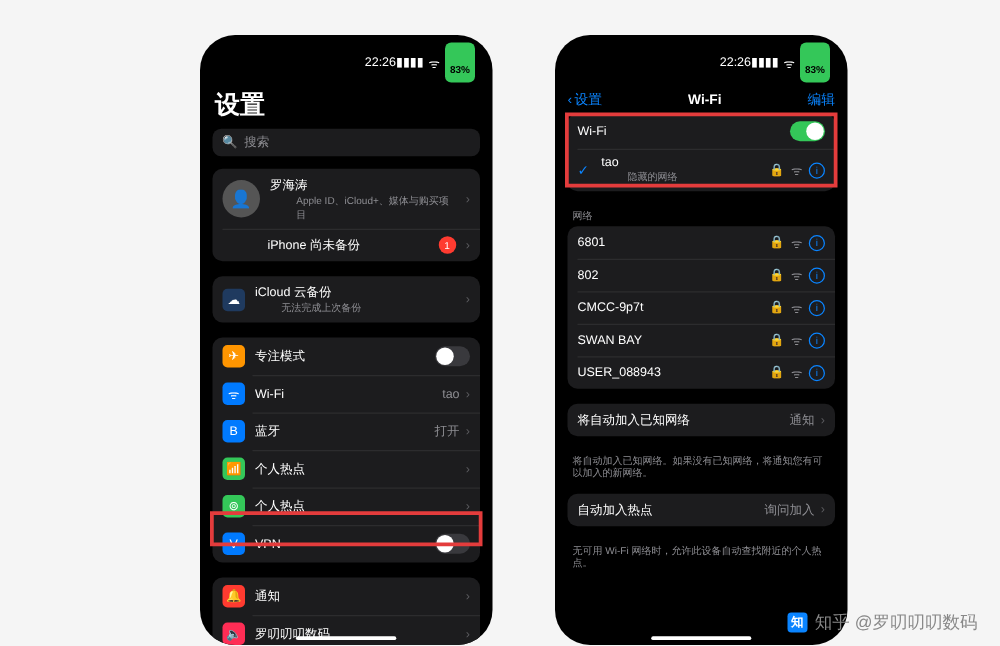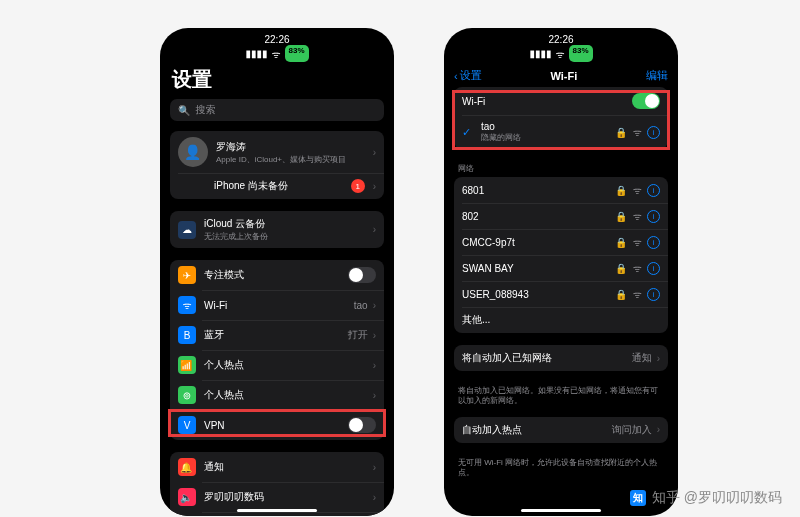--- a/index.html
+++ b/index.html
@@ -1,36 +1,36 @@
 <!DOCTYPE html>
 <html><head>
 <meta charset="utf-8">
 <style>
   * { margin: 0; padding: 0; box-sizing: border-box; font-family: -apple-system, "Helvetica Neue", sans-serif; }
   body { background: #f5f5f5; width: 800px; height: 517px; position: relative; overflow: hidden; }
   .phones { display: flex; gap: 50px; padding: 28px 0 0 160px; }
   .phone { width: 234px; height: 488px; background: #000; border-radius: 28px; color: #fff; overflow: hidden; display: flex; flex-direction: column; font-size: 10px; position: relative; }
-  .statusbar { display: flex; justify-content: flex-end; align-items: center; padding: 6px 14px 2px; font-size: 10px; flex-direction: column; }
+  .statusbar { display: flex; justify-content: flex-end; align-items: center; padding: 6px 14px 2px; font-size: 10px; }
   .sb-right { display: flex; align-items: center; gap: 4px; }
-  .batt { background: #34c759; color: #000; font-weight: 600; border-radius: 5px; padding: 0 4px; font-size: 8px; line-height: 11px; height: 17px; }
+  .batt { background: #34c759; color: #000; font-weight: 600; border-radius: 5px; padding: 16px 4px; font-size: 8px; line-height: 11px; height: 17px; }
   .navbar { display: flex; justify-content: space-between; align-items: center; padding: 4px 10px; font-size: 11px; }
   .back { color: #0a84ff; display: flex; align-items: center; gap: 2px; }
   .nav-title { font-weight: 600; }
   .edit { color: #0a84ff; }
   .scroll { flex: 1; overflow: hidden; padding: 0 10px; }
   .big-title { font-size: 20px; font-weight: 700; padding: 2px 2px 6px; }
   .search { background: #1c1c1e; border-radius: 7px; padding: 4px 8px; color: #8e8e93; font-size: 10px; display: flex; align-items: center; gap: 5px; margin-bottom: 10px; }
   .group { background: #1c1c1e; border-radius: 8px; margin-bottom: 12px; overflow: hidden; }
   .row { display: flex; align-items: center; padding: 6px 8px; gap: 8px; position: relative; min-height: 26px; }
   .row + .row::before { content: ""; position: absolute; top: 0; left: 32px; right: 0; height: 1px; background: #2c2c2e; }
   .row.noicon + .row.noicon::before { left: 8px; }
   .sep0 + .row::before { left: 8px; }
   .icon { width: 18px; height: 18px; border-radius: 4px; display: flex; align-items: center; justify-content: center; font-size: 10px; flex-shrink: 0; }
   .label { flex: 1; font-size: 10px; }
-  .sub { font-size: 8px; color: #8e8e93; }
+  .sub { font-size: 8px; color: #8e8e93; margin-left: 21px; }
   .trail { display: flex; align-items: center; gap: 5px; color: #8e8e93; font-size: 10px; }
   .chev { color: #5a5a5e; font-size: 10px; }
   .badge { background: #ff3b30; color: #fff; border-radius: 50%; width: 14px; height: 14px; font-size: 8px; display: flex; align-items: center; justify-content: center; }
   .toggle { width: 28px; height: 16px; border-radius: 8px; position: relative; }
   .toggle .knob { width: 14px; height: 14px; background: #fff; border-radius: 50%; position: absolute; top: 1px; }
   .toggle.on { background: #34c759; } .toggle.on .knob { right: 1px; }
   .toggle.off { background: #39393d; } .toggle.off .knob { left: 1px; }
   .avatar { width: 30px; height: 30px; border-radius: 50%; background: #555; display: flex; align-items: center; justify-content: center; font-size: 14px; }
   .info-i { width: 13px; height: 13px; border: 1px solid #0a84ff; border-radius: 50%; color: #0a84ff; font-size: 8px; display: flex; align-items: center; justify-content: center; }
   .section-hdr { color: #8e8e93; font-size: 8px; padding: 2px 4px 3px; }
@@ -227,23 +227,20 @@
             </div>
           </div>
           <div class="row noicon">
             <span class="label">USER_088943</span>
             <div class="trail">
               <span>🔒</span>
               <span>ᯤ</span>
               <span class="info-i">i</span>
             </div>
           </div>
-          <div class="row noicon">
-            <span class="label">其他...</span>
-          </div>
         </div>
 
       <div class="group">
         <div class="row noicon">
           <span class="label">将自动加入已知网络</span>
           <div class="trail">
               <span>通知</span>
               <span class="chev">›</span>
             </div>
         </div>

